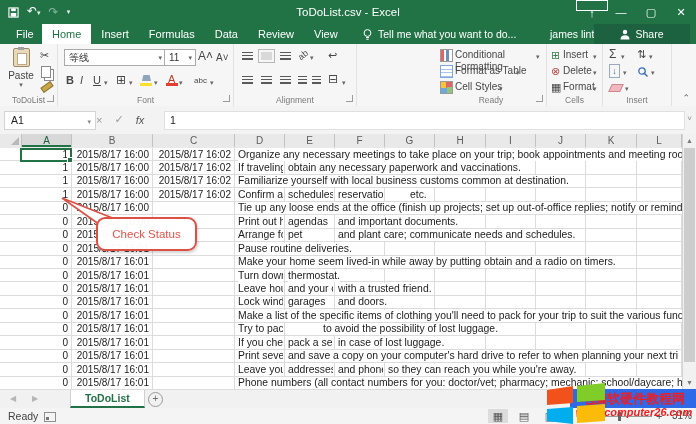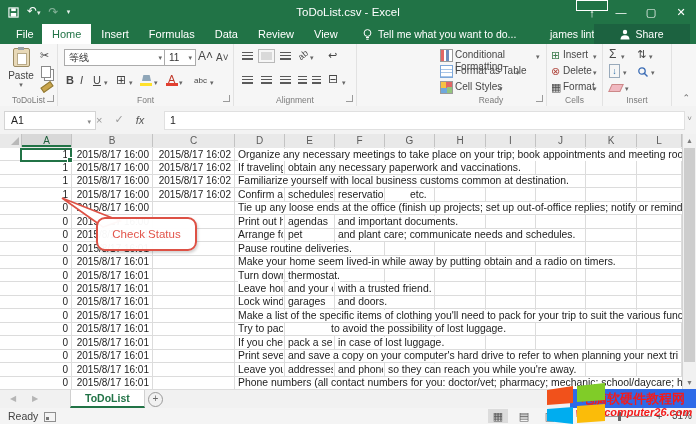--- a/index.html
+++ b/index.html
@@ -404,21 +404,21 @@
       </div>
       <div class="rowline" style="top: 161.333px;">
         <div class="cell num" style="left: 22px; width: 46px;">0</div>
         <div class="cell num" style="left: 73px; width: 76px;">2015/8/17 16:01</div>
         <div class="cell txt" style="left: 238px;">Make a list of the specific items of clothing you'll need to pack for your trip to suit the various funct</div>
       </div>
       <div class="rowline" style="top: 174.778px;">
         <div class="cell num" style="left: 22px; width: 46px;">0</div>
         <div class="cell num" style="left: 73px; width: 76px;">2015/8/17 16:01</div>
         <div class="cell txt clip" style="left: 238px; width: 45px;">Try to pack</div>
-        <div class="cell txt" style="left: 304px; padding-left: 27px;">to avoid the possibility of lost luggage.</div>
+        <div class="cell txt" style="left: 296px; padding-left: 27px;">to avoid the possibility of lost luggage.</div>
       </div>
       <div class="rowline" style="top: 188.222px;">
         <div class="cell num" style="left: 22px; width: 46px;">0</div>
         <div class="cell num" style="left: 73px; width: 76px;">2015/8/17 16:01</div>
         <div class="cell txt clip" style="left: 238px; width: 45px;">If you chec</div>
         <div class="cell txt clip" style="left: 288px; width: 45px;">pack a sec</div>
         <div class="cell txt" style="left: 338px;">in case of lost luggage.</div>
       </div>
       <div class="rowline" style="top: 201.667px;">
         <div class="cell num" style="left: 22px; width: 46px;">0</div>

